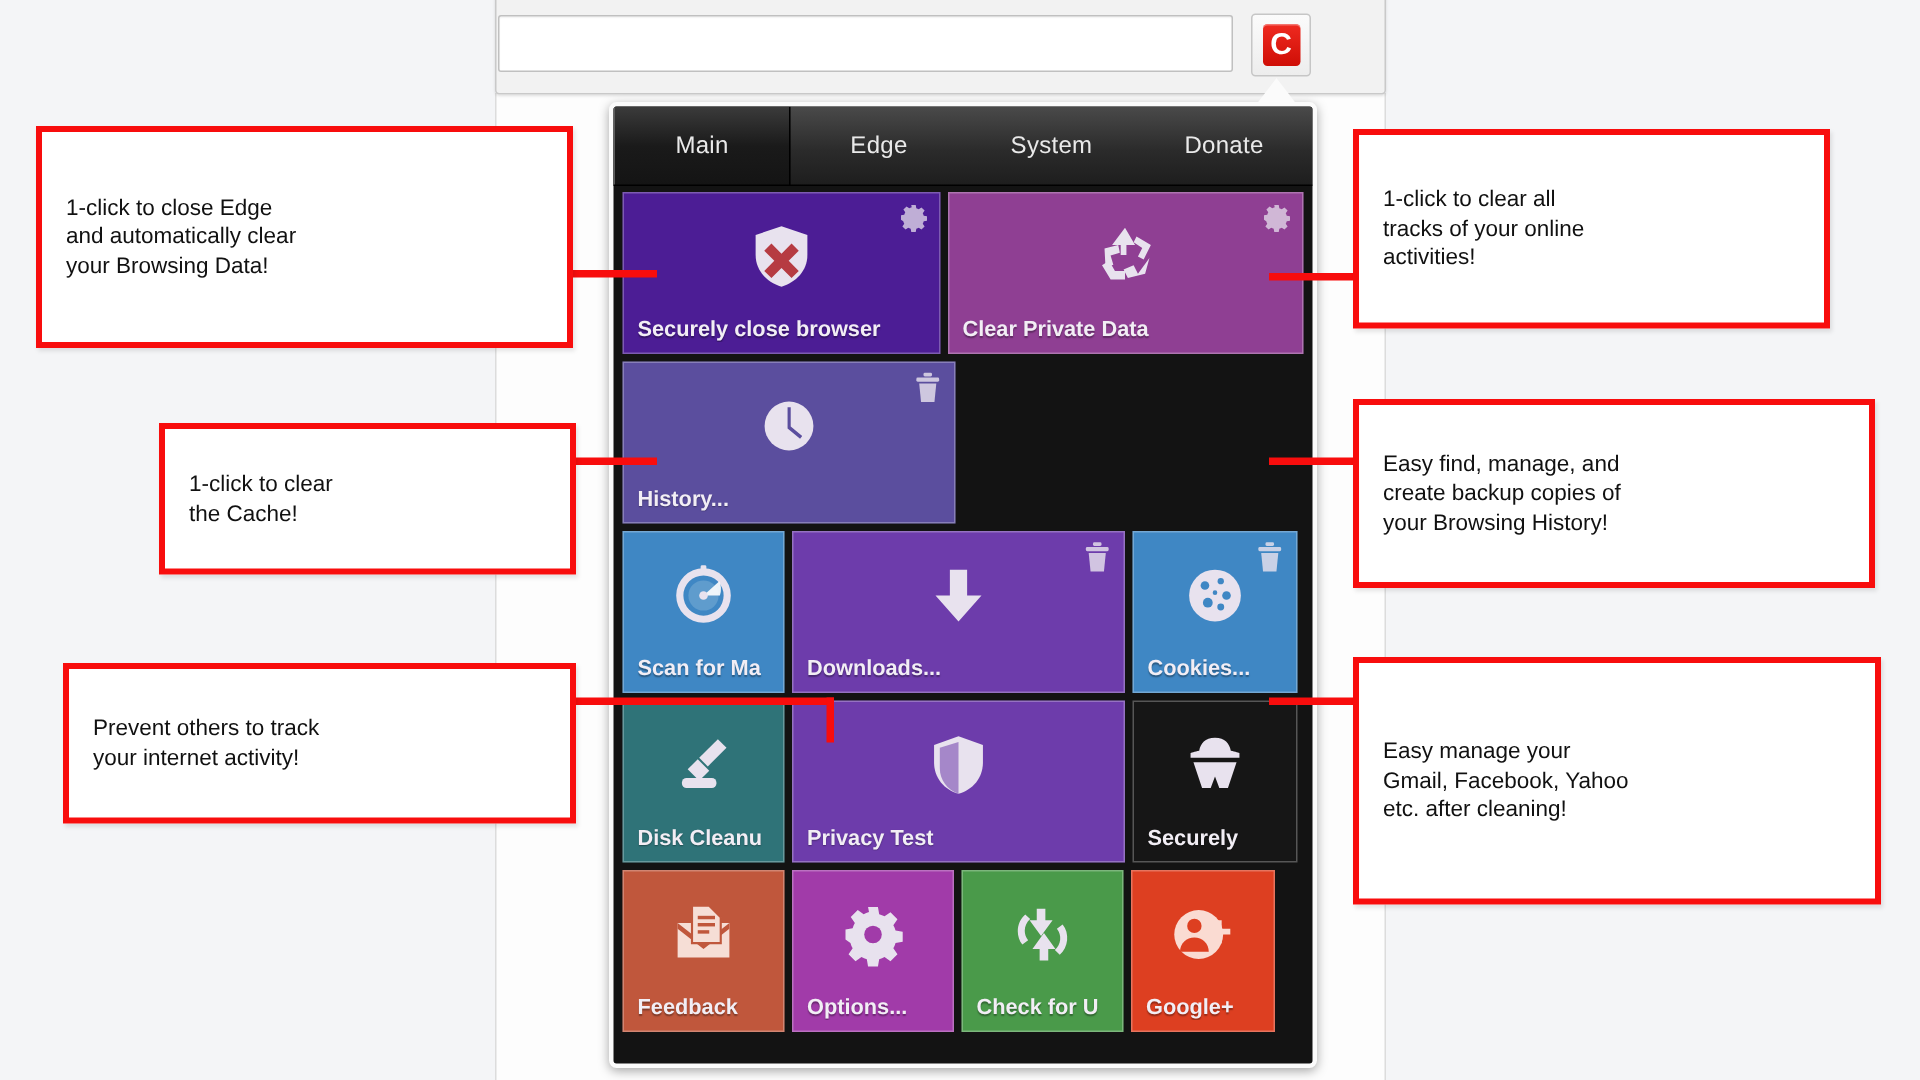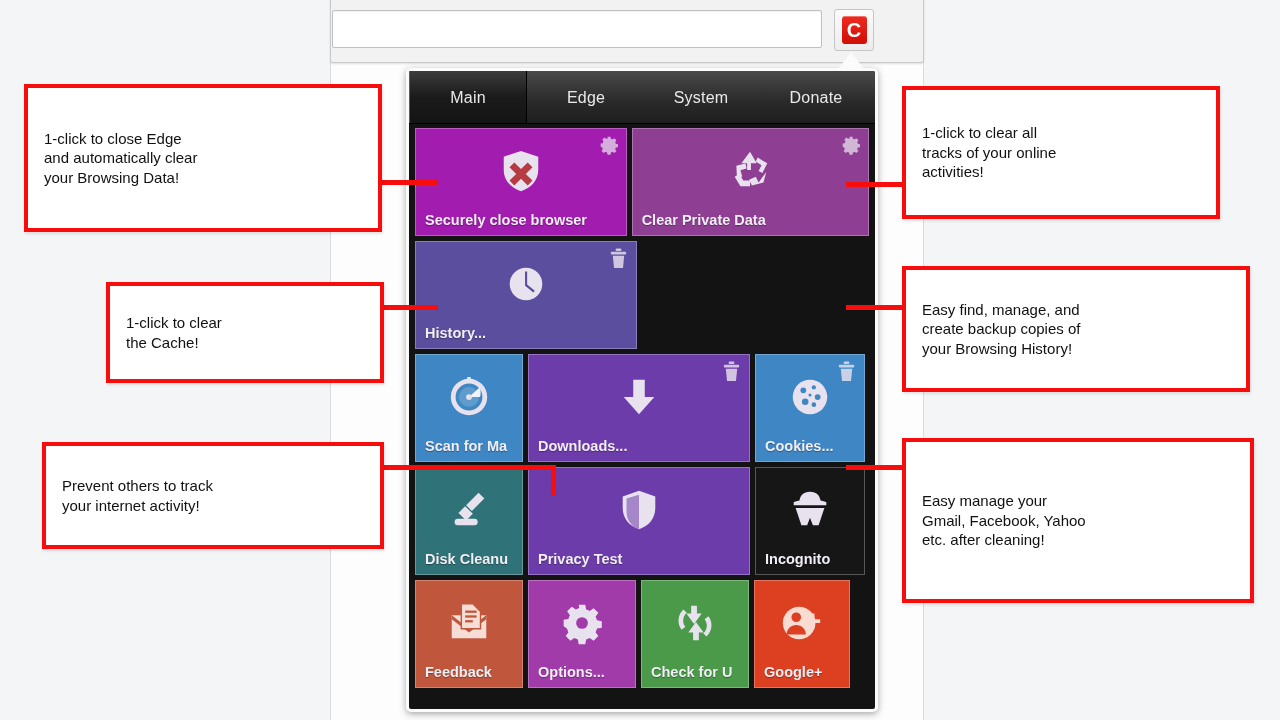--- a/index.html
+++ b/index.html
@@ -146,21 +146,21 @@
       </div>
       <div class="tab" style="width: 112px;">
         <span>System</span>
       </div>
       <div class="tab" style="width: 118px;">
         <span>Donate</span>
       </div>
     </div>
   <div id="tile-area">
       <div class="tile-row">
-        <div class="tile" style="width: 222px; background: #a21caf;">
+        <div class="tile" style="width: 222px; background: #4c1d95;">
           <div class="tile-icon">
             <svg width="46" height="46" viewBox="0 0 48 48" fill="#e8e2ee">
               <path d="M24 3 6 9v14c0 11 8 19 18 22 10-3 18-11 18-22V9z"></path>
               <path d="M17 15l-5 5 7 7-7 7 5 5 7-7 7 7 5-5-7-7 7-7-5-5-7 7z" fill="#b63b42"></path>
             </svg>
           </div>
           <div class="tile-badge">
             <svg width="20" height="20" viewBox="0 0 48 48" fill="#e8e2ee" opacity="0.9">
               <path d="M20.4 4h7.2l.9 5.2a15.6 15.6 0 0 1 3.9 1.6l4.3-3 5.1 5.1-3 4.3c.7 1.2 1.2 2.5 1.6 3.9l5.2.9v7.2l-5.2.9c-.4 1.4-.9 2.7-1.6 3.9l3 4.3-5.1 5.1-4.3-3c-1.2.7-2.5 1.2-3.9 1.6l-.9 5.2h-7.2l-.9-5.2a15.6 15.6 0 0 1-3.9-1.6l-4.3 3-5.1-5.1 3-4.3a15.6 15.6 0 0 1-1.6-3.9L4 27.6v-7.2l5.2-.9c.4-1.4.9-2.7 1.6-3.9l-3-4.3 5.1-5.1 4.3 3c1.2-.7 2.5-1.2 3.9-1.6z"></path>
               <circle cx="24" cy="24" r="7" fill="#000" opacity=".001"></circle>
@@ -275,21 +275,21 @@
           </div>
           <div class="tile-label">Privacy Test</div>
         </div>
         <div class="tile" style="width: 110px; background: rgb(22, 22, 22);">
           <div class="tile-icon">
             <svg width="46" height="46" viewBox="0 0 48 48" fill="#e8e2ee">
               <path d="M24 5c-7 0-10 4-11 9-3 .6-6 1.6-6 1.6v3.4h34v-3.4s-3-1-6-1.6c-1-5-4-9-11-9z"></path>
               <path d="M9 22l6 18h6l3-8 3 8h6l6-18z"></path>
             </svg>
           </div>
-          <div class="tile-label">Incognito</div>
+          <div class="tile-label">Securely</div>
         </div>
       </div>
       <div class="tile-row">
         <div class="tile" style="width: 108px; background: rgb(192, 87, 60);">
           <div class="tile-icon">
             <svg width="46" height="46" viewBox="0 0 48 48" fill="#e8e2ee">
               <path d="M6 16h36v24H6z" fill="#f6ded6"></path>
               <path d="M6 16l18 14 18-14v4L24 34 6 20z" fill="#c0573c"></path>
               <path d="M16 4h12l8 8v18H16z" fill="#f6ded6" stroke="#c0573c" stroke-width="1.5"></path>
               <rect x="20" y="11" width="12" height="2.4" fill="#c0573c"></rect>

